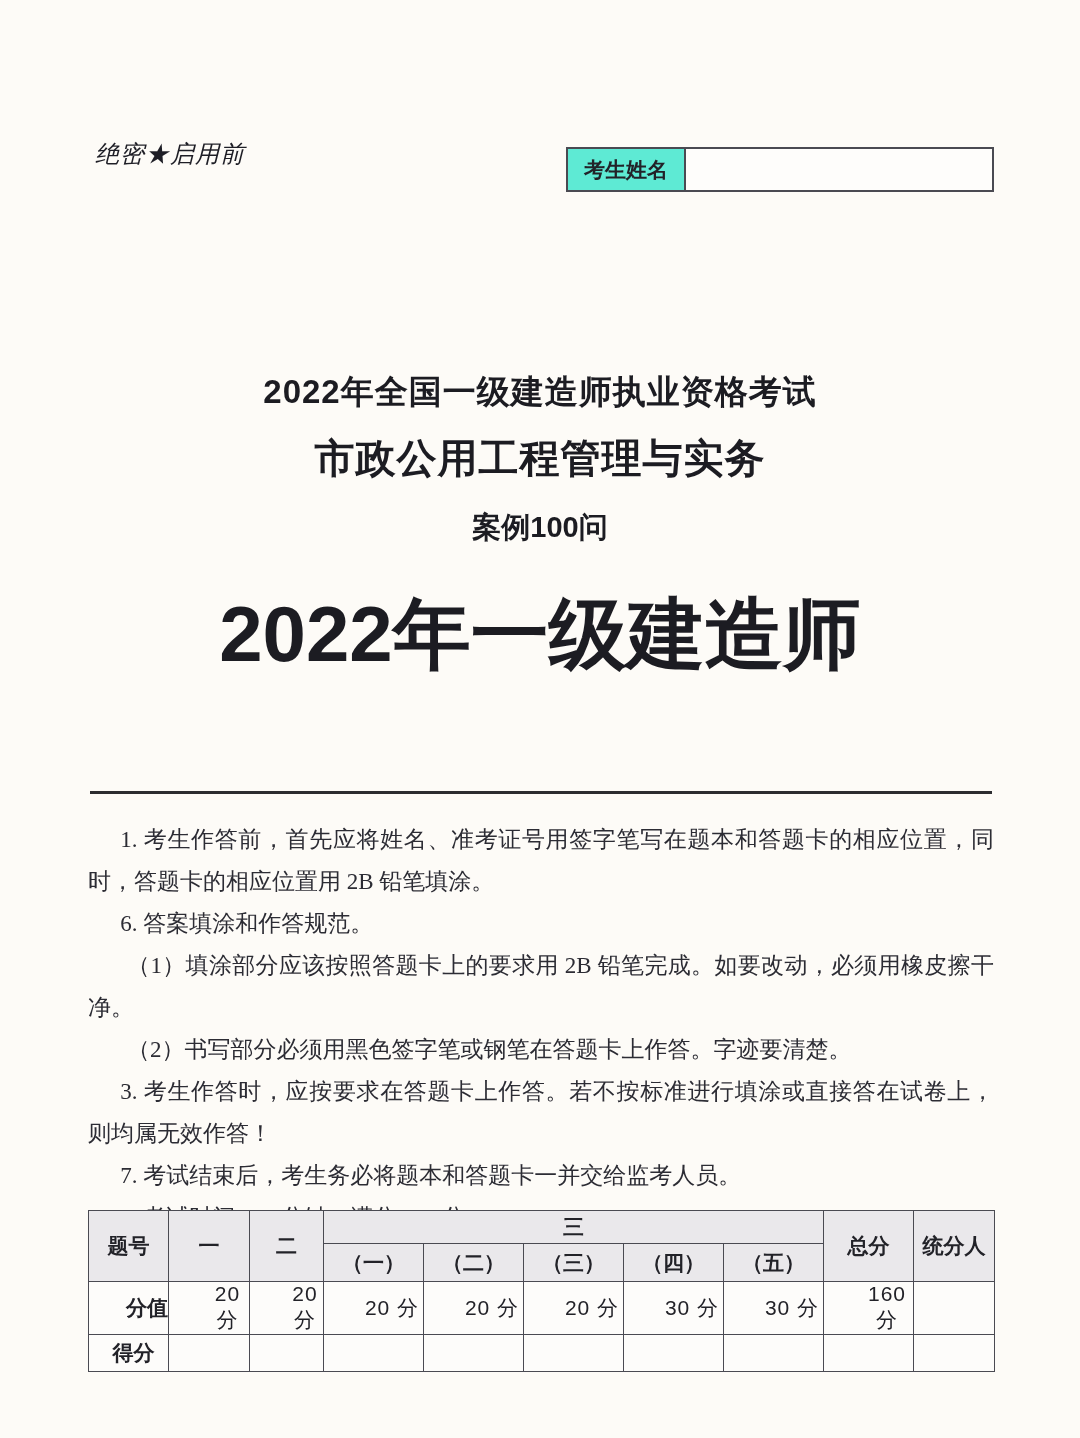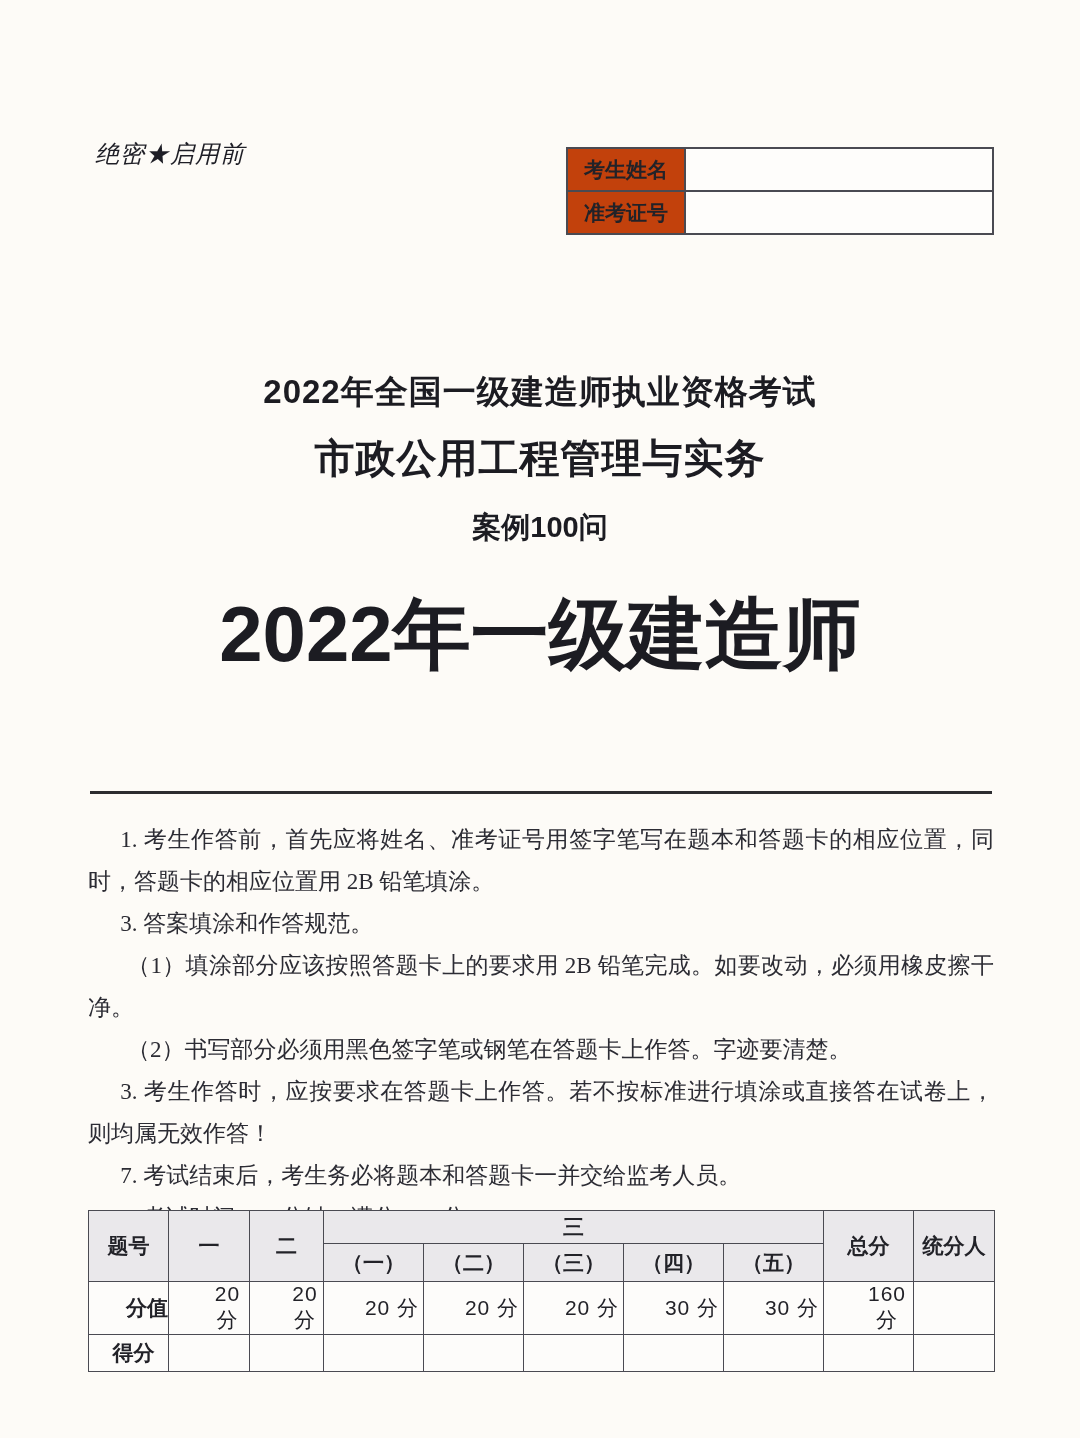--- a/index.html
+++ b/index.html
@@ -16,21 +16,21 @@
     position: absolute; left: 95px; top: 138px;
     font-family: "Liberation Serif", serif;
     font-size: 24px; font-weight: normal; font-style: italic;
     letter-spacing: 1px; color: #1e1e26;
   }
 
   .candidate-table {
     position: absolute; left: 566px; top: 147px; width: 428px;
     border-collapse: collapse; table-layout: fixed;
   }
-  .candidate-table td { border: 2px solid #4a4a52; height: 43px; background: #c2410c; }
+  .candidate-table td { border: 2px solid #4a4a52; height: 43px; background: #5eead4; }
   .candidate-table td.lbl {
     width: 118px; text-align: center; font-weight: bold; font-size: 21px; color: #222228;
   }
   .candidate-table td.val { background: #fefdfb; }
 
   .title-line { position: absolute; left: 0; width: 1080px; text-align: center; line-height: 1.08; color: #1c1c22; white-space: nowrap; }
   .t-series  { top: 374px; font-size: 33px; font-weight: 800; letter-spacing: 1px; }
   .t-subject { top: 437px; font-size: 40px; font-weight: 800; letter-spacing: 1px; }
   .t-section { top: 512px; font-size: 29px; font-weight: 700; }
   .t-main1   { top: 592px; font-size: 78px; font-weight: 900; letter-spacing: 0px; }
@@ -70,37 +70,33 @@
 <div class="page">
 
   <div class="classification">绝密★启用前</div>
 
   <table class="candidate-table">
     <tbody>
         <tr>
       <td class="lbl">考生姓名</td>
       <td class="val"></td>
     </tr>
-    <tr>
-      <td class="lbl">准考证号</td>
-      <td class="val"></td>
-    </tr>
   </tbody>
     </table>
 
   <div class="title-line t-series">2022年全国一级建造师执业资格考试</div>
   <div class="title-line t-subject">市政公用工程管理与实务</div>
   <div class="title-line t-section">案例100问</div>
   <div class="title-line t-main1">2022年一级建造师</div>
 
   <div class="divider"></div>
 
   <div class="instructions">
     <p>1. 考生作答前，首先应将姓名、准考证号用签字笔写在题本和答题卡的相应位置，同时，答题卡的相应位置用 2B 铅笔填涂。</p>
-    <p>3. 答案填涂和作答规范。</p>
+    <p>6. 答案填涂和作答规范。</p>
     <p class="sub">（1）填涂部分应该按照答题卡上的要求用 2B 铅笔完成。如要改动，必须用橡皮擦干净。</p>
     <p class="sub">（2）书写部分必须用黑色签字笔或钢笔在答题卡上作答。字迹要清楚。</p>
     <p>3. 考生作答时，应按要求在答题卡上作答。若不按标准进行填涂或直接答在试卷上，则均属无效作答！</p>
     <p>7. 考试结束后，考生务必将题本和答题卡一并交给监考人员。</p>
     <p>5. 考试时间 240 分钟，满分 160 分。</p>
   </div>
 
   <table class="score-table">
     <colgroup>
       <col style="width:80px">

